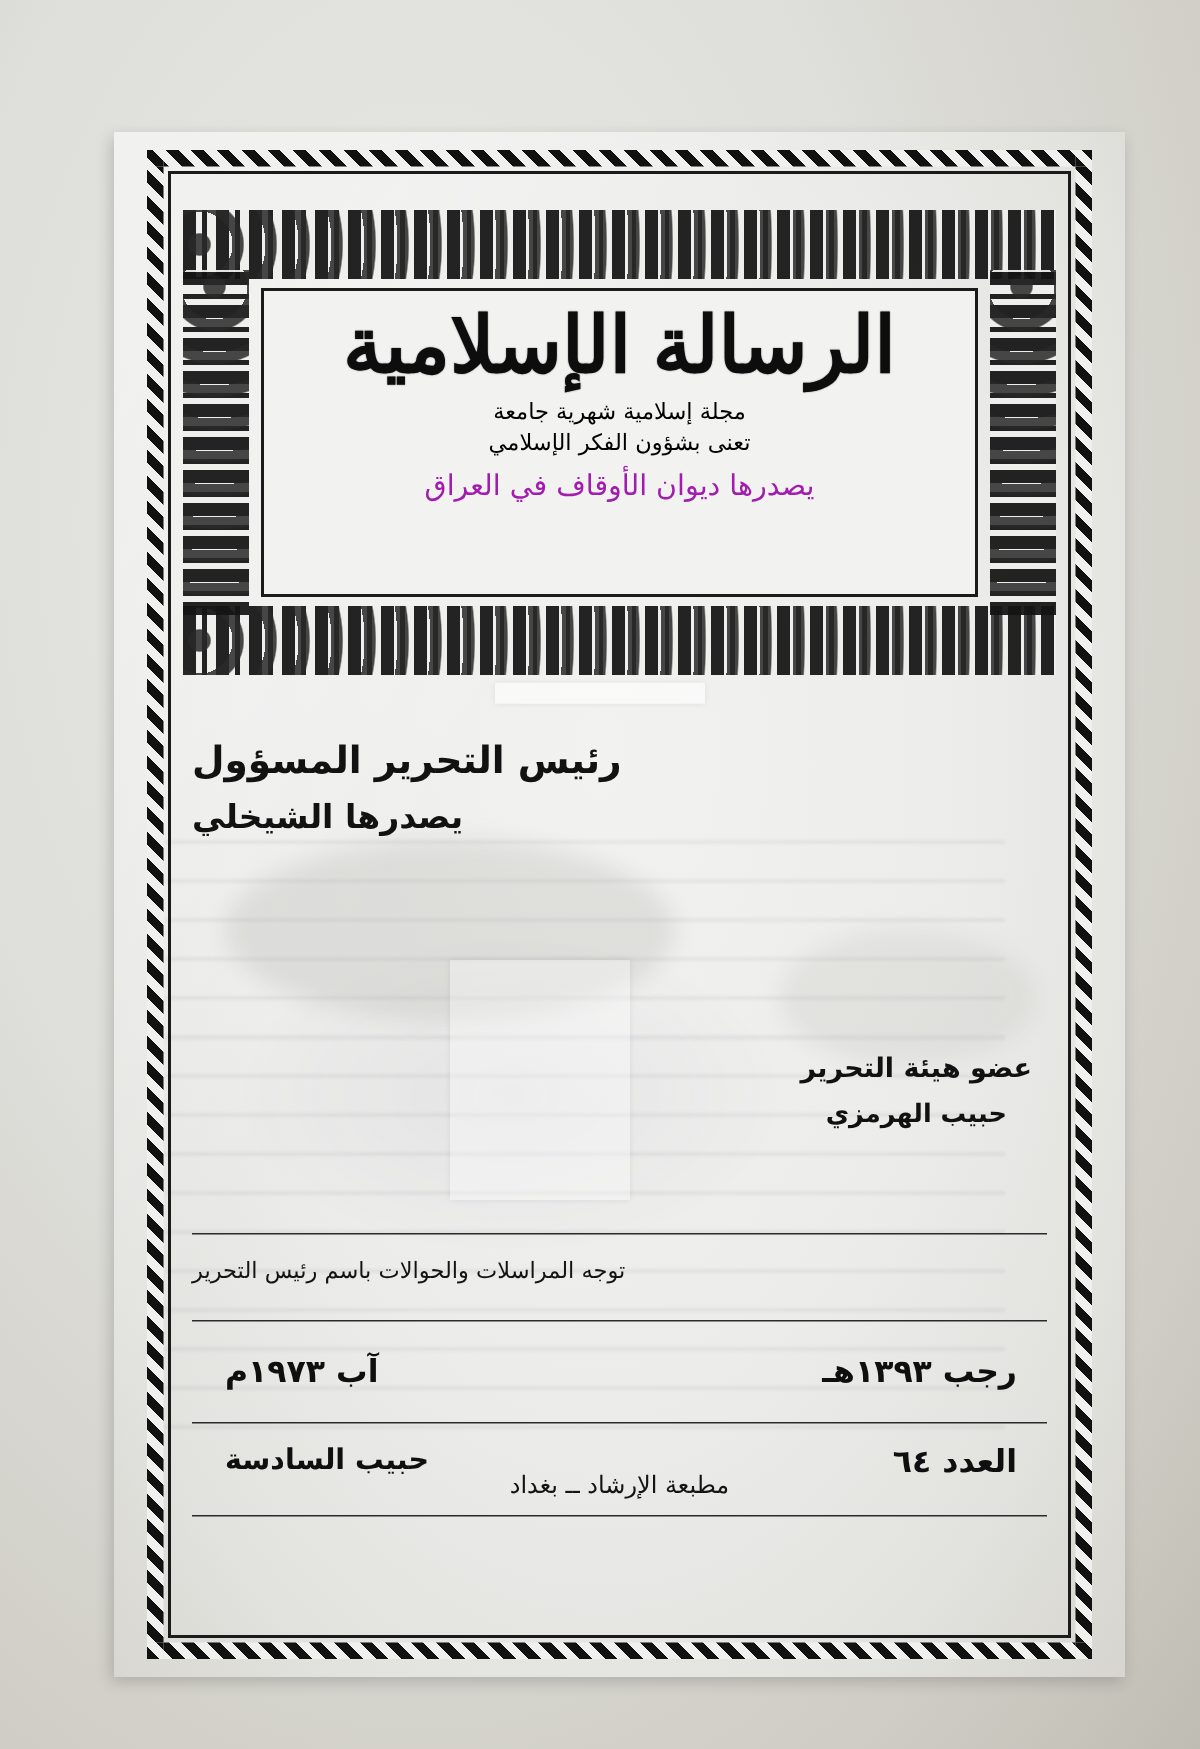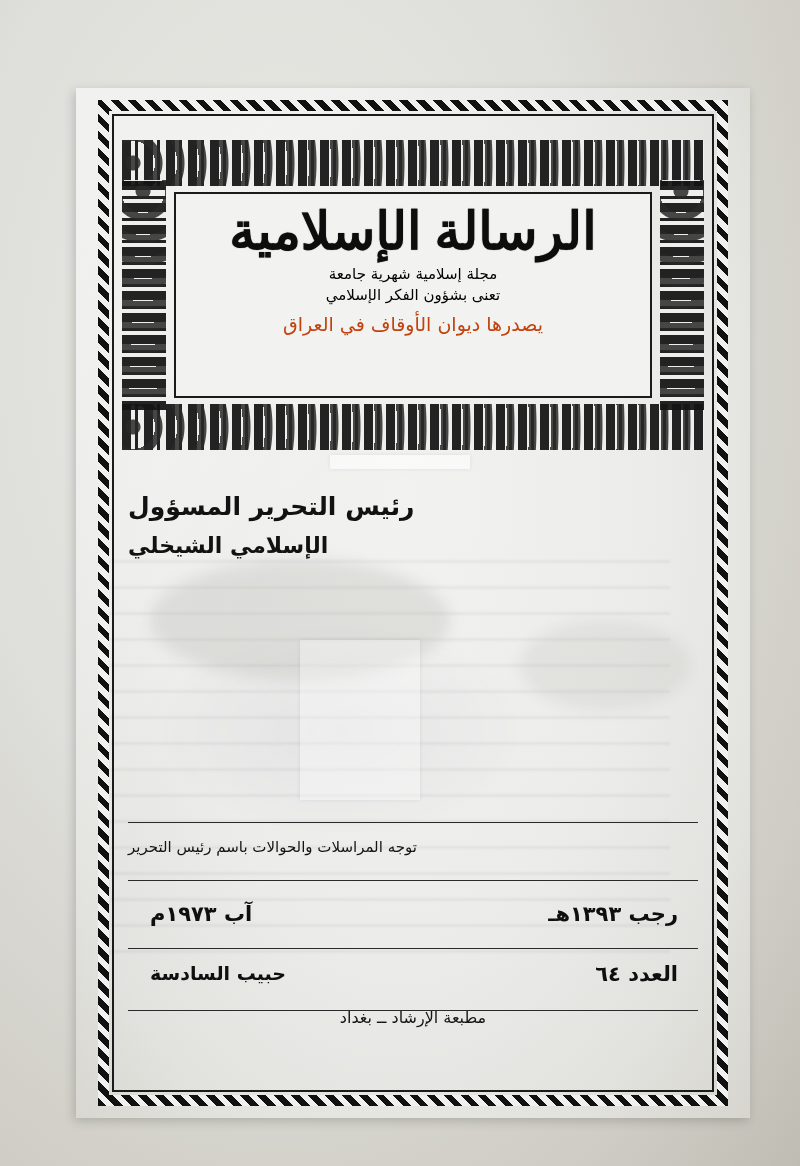--- a/index.html
+++ b/index.html
@@ -139,37 +139,37 @@
     border: 2px solid #1b1b1b;
     background: #f2f2f0;
     display: flex;
     flex-direction: column;
     align-items: center;
     justify-content: flex-start;
     padding-top: 8px;
     box-sizing: border-box;
   }
   .journal-title {
-    font-family: Liberation Serif, serif;
+    font-family: Liberation Sans, sans-serif;
     font-size: 52px;
     font-weight: bold;
     color: #0d0d0d;
     letter-spacing: -1px;
     line-height: 1.15;
     text-shadow: 0 0 1px rgba(0,0,0,0.6);
   }
   .journal-sub1, .journal-sub2 {
     font-size: 15px;
     color: #000000;
     margin-top: 3px;
     letter-spacing: 1px;
   }
   .journal-sub3 {
     font-size: 19px;
-    color: #c2410c;
+    color: #a21caf;
     margin-top: 9px;
     letter-spacing: 1px;
   }
 
   
   .editor-block {
     position: absolute;
     left: 128px;
     width: 570px;
     text-align: left;
@@ -274,39 +274,43 @@
     <div class="masthead-plate">
       <div class="journal-title">الرسالة الإسلامية</div>
       <div class="journal-sub1">مجلة إسلامية شهرية جامعة</div>
       <div class="journal-sub2">تعنى بشؤون الفكر الإسلامي</div>
       <div class="journal-sub3">يصدرها ديوان الأوقاف في العراق</div>
     </div>
   </div>
 
   <div class="editor-block" style="top:492px;">
     <div class="editor-role">رئيس التحرير المسؤول</div>
-    <div class="editor-name">الإسلامي الشيخلي</div>
+    <div class="editor-name">يصدرها الشيخلي</div>
   </div>
 
   <div class="staff-row" style="top:702px;">
+    <div class="staff-col">
+      <div class="staff-role">عضو هيئة التحرير</div>
+      <div class="staff-name">حبيب الهرمزي</div>
+    </div>
   </div>
 
   <div class="rule" style="top:822px;"></div>
   <div class="notice" style="top:838px;">توجه المراسلات والحوالات باسم رئيس التحرير</div>
   <div class="rule" style="top:880px;"></div>
 
   <div class="meta-row" style="top:902px;">
     <div class="meta-cell">رجب ١٣٩٣هـ</div>
     <div class="meta-cell">آب ١٩٧٣م</div>
   </div>
 
   <div class="rule" style="top:948px;"></div>
 
   <div class="meta-row" style="top:962px;">
     <div class="meta-cell">العدد ٦٤</div>
     <div class="meta-cell small">حبيب السادسة</div>
   </div>
 
   <div class="rule" style="top:1010px;"></div>
 
-  <div class="imprint" style="top:1008px;">مطبعة الإرشاد ــ بغداد</div>
+  <div class="imprint" style="top:980px;">مطبعة الإرشاد ــ بغداد</div>
 
 </div>
 
 </body></html>

